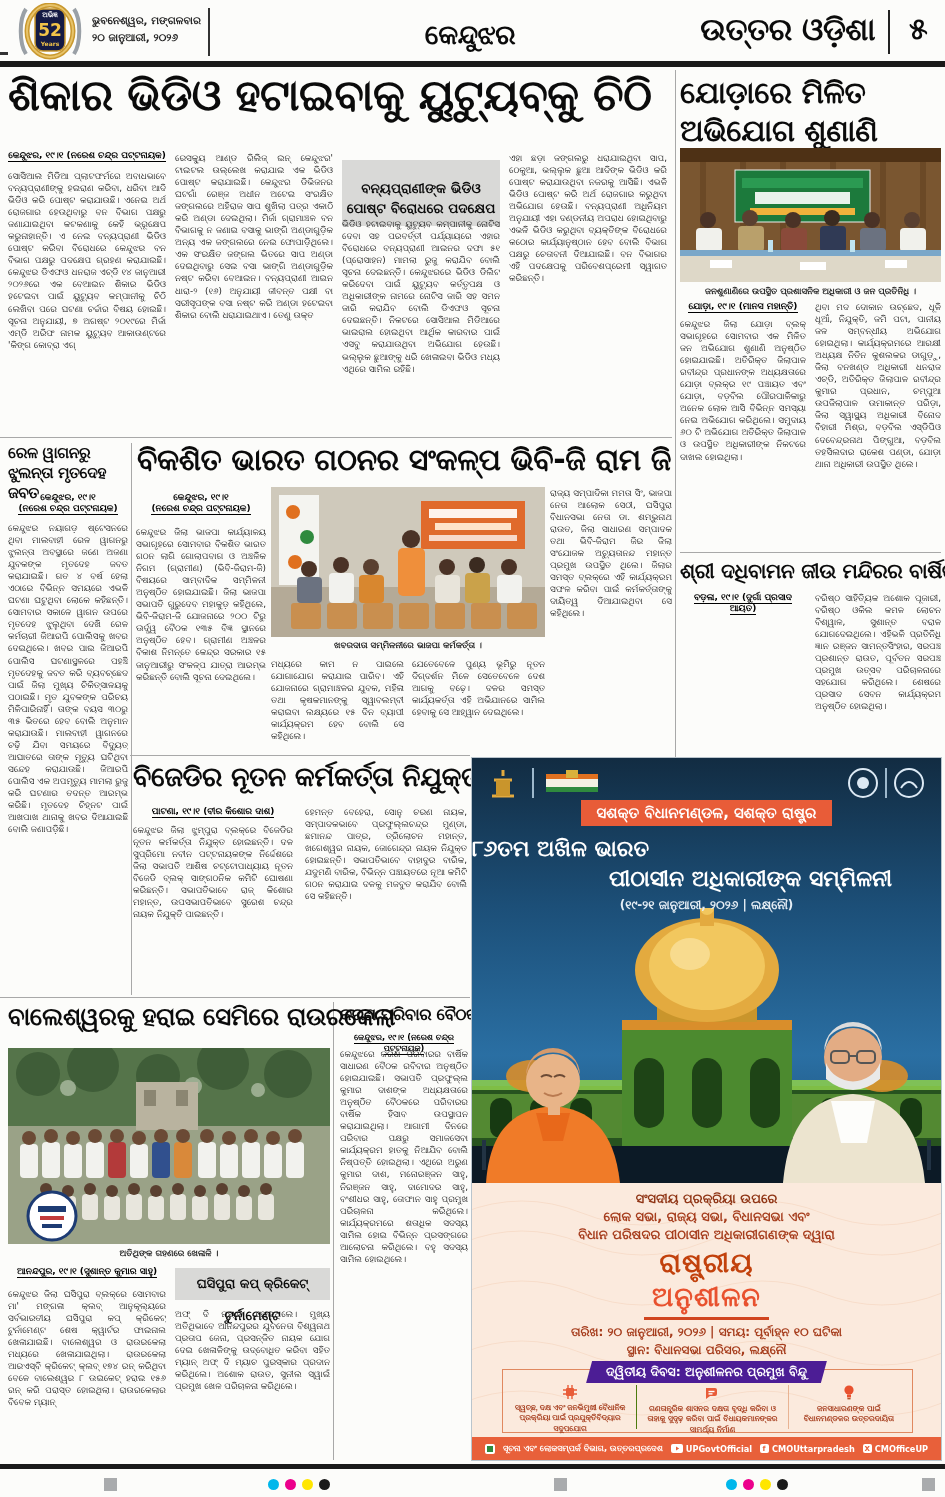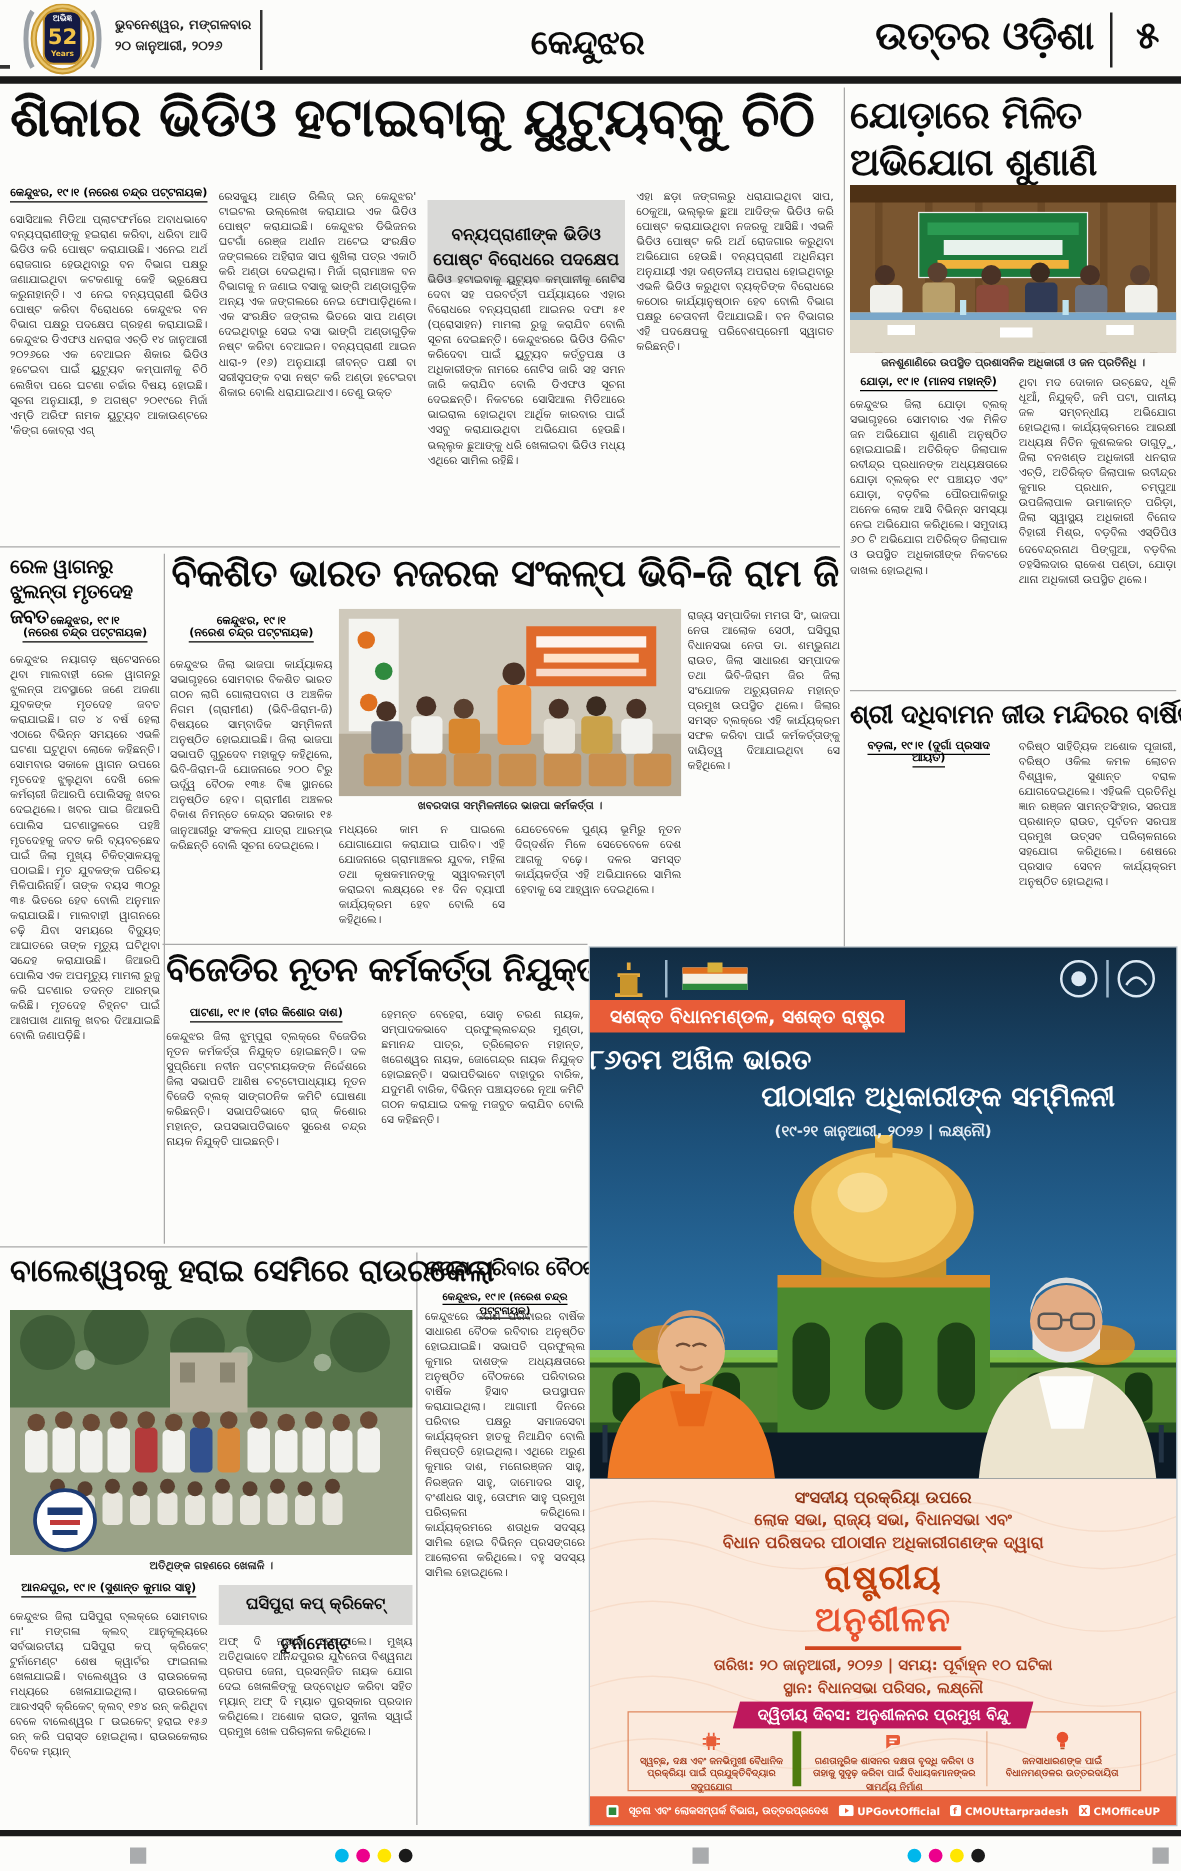--- a/index.html
+++ b/index.html
@@ -109,21 +109,21 @@
   <div class="abs body-text" style="left:680px;top:318px;width:126px;height:228px;">କେନ୍ଦୁଝର ଜିଲା ଯୋଡ଼ା ବ୍ଲକ୍ ସଭାଗୃହରେ ସୋମବାର ଏକ ମିଳିତ ଜନ ଅଭିଯୋଗ ଶୁଣାଣି ଅନୁଷ୍ଠିତ ହୋଇଯାଇଛି। ଅତିରିକ୍ତ ଜିଲାପାଳ ରବୀନ୍ଦ୍ର ପ୍ରଧାନଙ୍କ ଅଧ୍ୟକ୍ଷତାରେ ଯୋଡ଼ା ବ୍ଲକ୍‌ର ୧୯ ପଞ୍ଚାୟତ ଏବଂ ଯୋଡ଼ା, ବଡ଼ବିଲ ପୌରପାଳିକାରୁ ଅନେକ ଲୋକ ଆସି ବିଭିନ୍ନ ସମସ୍ୟା ନେଇ ଅଭିଯୋଗ କରିଥିଲେ। ସମୁଦାୟ ୬୦ ଟି ଅଭିଯୋଗ ଅତିରିକ୍ତ ଜିଲାପାଳ ଓ ଉପସ୍ଥିତ ଅଧିକାରୀଙ୍କ ନିକଟରେ ଦାଖଲ ହୋଇଥିଲା।</div>
   <div class="abs body-text" style="left:815px;top:301px;width:126px;height:245px;">ଥିବା ମଦ ଦୋକାନ ଉଚ୍ଛେଦ, ଧୂଳି ଧୂଆଁ, ନିଯୁକ୍ତି, ଜମି ପଟା, ପାନୀୟ ଜଳ ସମ୍ବନ୍ଧୀୟ ଅଭିଯୋଗ ହୋଇଥିଲା। କାର୍ଯ୍ୟକ୍ରମରେ ଆରକ୍ଷୀ ଅଧ୍ୟକ୍ଷ ନିତିନ କୁଶଲକର ଡାଗୁଡ଼ୁ, ଜିଲା ବନଖଣ୍ଡ ଅଧିକାରୀ ଧନରାଜ ଏଚ୍‌ଡି, ଅତିରିକ୍ତ ଜିଲାପାଳ ରବୀନ୍ଦ୍ର କୁମାର ପ୍ରଧାନ, ଚମ୍ପୁଆ ଉପଜିଲାପାଳ ଉମାକାନ୍ତ ପରିଡ଼ା, ଜିଲା ସ୍ୱାସ୍ଥ୍ୟ ଅଧିକାରୀ ବିନୋଦ ବିହାରୀ ମିଶ୍ର, ବଡ଼ବିଲ ଏସ୍‌ଡିପିଓ ଦେବେନ୍ଦ୍ରନାଥ ପିଙ୍ଗୁଆ, ବଡ଼ବିଲ ତହସିଲଦାର ରାକେଶ ପଣ୍ଡା, ଯୋଡ଼ା ଥାନା ଅଧିକାରୀ ଉପସ୍ଥିତ ଥିଲେ।</div>
 
   <div class="abs hl" style="left:8px;top:443px;width:120px;font-size:15.5px;line-height:1.3;">ରେଳ ୱାଗନରୁ ଝୁଲନ୍ତା ମୃତଦେହ ଜବତ</div>
   <div class="abs dateline" style="left:8px;top:492px;width:120px;">
     <div>କେନ୍ଦୁଝର, ୧୯।୧</div>
     <span>(ନରେଶ ଚନ୍ଦ୍ର ପଟ୍ଟନାୟକ)</span>
   </div>
   <div class="abs body-text" style="left:8px;top:522px;width:120px;height:470px;">କେନ୍ଦୁଝର ନୟାଗଡ଼ ଷ୍ଟେସନରେ ଥିବା ମାଲବାହୀ ରେଳ ୱାଗନରୁ ଝୁଲନ୍ତା ଅବସ୍ଥାରେ ଜଣେ ଅଜଣା ଯୁବକଙ୍କ ମୃତଦେହ ଜବତ କରାଯାଇଛି। ଗତ ୪ ବର୍ଷ ହେଲା ଏଠାରେ ବିଭିନ୍ନ ସମୟରେ ଏଭଳି ଘଟଣା ଘଟୁଥିବା ଲୋକେ କହିଛନ୍ତି। ସୋମବାର ସକାଳେ ୱାଗନ ଉପରେ ମୃତଦେହ ଝୁଲୁଥିବା ଦେଖି ରେଳ କର୍ମଚାରୀ ଜିଆରପି ପୋଲିସକୁ ଖବର ଦେଇଥିଲେ। ଖବର ପାଇ ଜିଆରପି ପୋଲିସ ଘଟଣାସ୍ଥଳରେ ପହଞ୍ଚି ମୃତଦେହକୁ ଜବତ କରି ବ୍ୟବଚ୍ଛେଦ ପାଇଁ ଜିଲା ମୁଖ୍ୟ ଚିକିତ୍ସାଳୟକୁ ପଠାଇଛି। ମୃତ ଯୁବକଙ୍କ ପରିଚୟ ମିଳିପାରିନାହିଁ। ତାଙ୍କ ବୟସ ୩୦ରୁ ୩୫ ଭିତରେ ହେବ ବୋଲି ଅନୁମାନ କରାଯାଉଛି। ମାଲବାହୀ ୱାଗନରେ ଚଢ଼ି ଯିବା ସମୟରେ ବିଦ୍ୟୁତ୍ ଆଘାତରେ ତାଙ୍କ ମୃତ୍ୟୁ ଘଟିଥିବା ସନ୍ଦେହ କରାଯାଉଛି। ଜିଆରପି ପୋଲିସ ଏକ ଅପମୃତ୍ୟୁ ମାମଲା ରୁଜୁ କରି ଘଟଣାର ତଦନ୍ତ ଆରମ୍ଭ କରିଛି। ମୃତଦେହ ଚିହ୍ନଟ ପାଇଁ ଆଖପାଖ ଥାନାକୁ ଖବର ଦିଆଯାଇଛି ବୋଲି ଜଣାପଡ଼ିଛି।</div>
 
-  <div class="abs hl" style="left:136px;top:444px;width:536px;text-align:center;font-size:30px;white-space:nowrap;">ବିକଶିତ ଭାରତ ନଜରକ ସଂକଳ୍ପ ଭିବି-ଜି ରାମ ଜି</div>
+  <div class="abs hl" style="left:136px;top:444px;width:536px;text-align:center;font-size:30px;white-space:nowrap;">ବିକଶିତ ଭାରତ ଗଠନର ସଂକଳ୍ପ ଭିବି-ଜି ରାମ ଜି</div>
   <div class="abs dateline" style="left:136px;top:492px;width:130px;">
     <div>କେନ୍ଦୁଝର, ୧୯।୧</div>
     <span>(ନରେଶ ଚନ୍ଦ୍ର ପଟ୍ଟନାୟକ)</span>
   </div>
   <div class="abs body-text" style="left:136px;top:526px;width:130px;height:228px;">କେନ୍ଦୁଝର ଜିଲା ଭାଜପା କାର୍ଯ୍ୟାଳୟ ସଭାଗୃହରେ ସୋମବାର ବିକଶିତ ଭାରତ ଗଠନ ଲାଗି ଗୋଲାପବାଗ ଓ ଅଞ୍ଚଳିକ ନିଗମ (ଗ୍ରାମୀଣ) (ଭିବି-ଜିରାମ-ଜି) ବିଷୟରେ ସାମ୍ବାଦିକ ସମ୍ମିଳନୀ ଅନୁଷ୍ଠିତ ହୋଇଯାଇଛି। ଜିଲା ଭାଜପା ସଭାପତି ଗୁରୁଦେବ ମହାକୁଡ଼ କହିଥିଲେ, ଭିବି-ଜିରାମ-ଜି ଯୋଜନାରେ ୨୦୦ ଟିରୁ ଊର୍ଦ୍ଧ୍ୱ ବୈଠକ ୧୩୫ ବିଜ୍ଞ ସ୍ଥାନରେ ଅନୁଷ୍ଠିତ ହେବ। ଗ୍ରାମୀଣ ଅଞ୍ଚଳର ବିକାଶ ନିମନ୍ତେ କେନ୍ଦ୍ର ସରକାର ୧୫ ଜାନୁଆରୀରୁ ସଂକଳ୍ପ ଯାତ୍ରା ଆରମ୍ଭ କରିଛନ୍ତି ବୋଲି ସୂଚନା ଦେଇଥିଲେ।</div>
   <div class="abs" style="left:271px;top:487px;width:274px;height:150px;">
     <svg width="274" height="150" viewBox="0 0 274 150">
       <rect width="274" height="150" fill="#cfc9bb"></rect>
       <rect y="100" width="274" height="50" fill="#b4aa97"></rect>
       <rect x="8" y="8" width="40" height="90" fill="#f4f4f0"></rect>
@@ -354,21 +354,21 @@
         <rect x="62" y="21" width="52" height="5" fill="#2f8a3e"></rect>
         <rect x="82" y="4" width="12" height="8" fill="#d9b13c"></rect>
       </svg>
       <svg class="abs" style="right:12px;top:8px;" width="86" height="34" viewBox="0 0 86 34">
         <circle cx="20" cy="17" r="14" fill="none" stroke="#dce9f4" stroke-width="2"></circle>
         <circle cx="20" cy="17" r="6" fill="#dce9f4"></circle>
         <rect x="42" y="2" width="2" height="30" fill="#9db8cc"></rect>
         <circle cx="66" cy="17" r="14" fill="none" stroke="#dce9f4" stroke-width="2"></circle>
         <path d="M58,22 q8,-12 16,0" stroke="#dce9f4" stroke-width="2" fill="none"></path>
       </svg>
-      <div class="abs" style="left:0;top:42px;width:469px;">
+      <div class="abs" style="left:0;top:42px;width:469px;text-align:center;">
         <span style="display:inline-block;background:#e85c38;color:#fff;font-weight:800;font-size:15px;padding:4px 16px;">ସଶକ୍ତ ବିଧାନମଣ୍ଡଳ, ସଶକ୍ତ ରାଷ୍ଟ୍ର</span>
       </div>
       <div class="abs" style="left:0;top:78px;width:425px;color:#fff;font-weight:800;font-size:22px;">୮୬ତମ ଅଖିଳ ଭାରତ</div>
       <div class="abs" style="left:0;top:108px;width:469px;text-align:center;color:#fff;font-weight:800;font-size:22px;padding-left:44px;">ପୀଠାସୀନ ଅଧିକାରୀଙ୍କ ସମ୍ମିଳନୀ</div>
       <div class="abs" style="left:0;top:140px;width:469px;text-align:center;color:#e6eef5;font-weight:700;font-size:12px;">(୧୯-୨୧ ଜାନୁଆରୀ, ୨୦୨୬ | ଲକ୍ଷ୍ନୌ)</div>
     </div>
 
     <div class="abs" style="left:0;top:425px;width:469px;height:254px;background:#fbeadd;overflow:hidden;">
       <svg class="abs" style="left:0;top:0;" width="469" height="254" viewBox="0 0 469 254" opacity="0.35">
         <g stroke="#f0c4a6" fill="none" stroke-width="1">
@@ -382,24 +382,24 @@
       <div class="adtxt abs" style="left:0;top:8px;width:469px;font-size:13px;color:#8f3414;">ସଂସଦୀୟ ପ୍ରକ୍ରିୟା ଉପରେ</div>
       <div class="adtxt abs" style="left:0;top:26px;width:469px;font-size:13px;">ଲୋକ ସଭା, ରାଜ୍ୟ ସଭା, ବିଧାନସଭା ଏବଂ</div>
       <div class="adtxt abs" style="left:0;top:44px;width:469px;font-size:13px;">ବିଧାନ ପରିଷଦର ପୀଠାସୀନ ଅଧିକାରୀଗଣଙ୍କ ଦ୍ୱାରା</div>
       <div class="abs" style="left:0;top:64px;width:469px;text-align:center;color:#c2410c;font-weight:800;font-size:27px;letter-spacing:1px;">ରାଷ୍ଟ୍ରୀୟ</div>
       <div class="abs" style="left:0;top:98px;width:469px;text-align:center;color:#e8512e;font-weight:800;font-size:27px;letter-spacing:1px;">ଅନୁଶୀଳନ</div>
       <div class="abs" style="left:172px;top:134px;width:125px;height:3px;background:#d1451f;"></div>
       <div class="adtxt abs" style="left:0;top:142px;width:469px;font-size:12px;">ତାରିଖ: ୨୦ ଜାନୁଆରୀ, ୨୦୨୬ | ସମୟ: ପୂର୍ବାହ୍ନ ୧୦ ଘଟିକା</div>
       <div class="adtxt abs" style="left:0;top:160px;width:469px;font-size:12px;">ସ୍ଥାନ: ବିଧାନସଭା ପରିସର, ଲକ୍ଷ୍ନୌ</div>
       <div class="abs" style="left:30px;top:186px;width:409px;height:62px;border:1px solid #e0885f;"></div>
       <div class="abs" style="left:0;top:178px;width:469px;text-align:center;">
-        <span style="display:inline-block;background:#be185d;color:#fff;font-weight:800;font-size:12.5px;padding:3px 20px;clip-path:polygon(6px 0,100% 0,calc(100% - 6px) 100%,0 100%);">ଦ୍ୱିତୀୟ ଦିବସ: ଅନୁଶୀଳନର ପ୍ରମୁଖ ବିନ୍ଦୁ</span>
+        <span style="display:inline-block;background:#4c1d95;color:#fff;font-weight:800;font-size:12.5px;padding:3px 20px;clip-path:polygon(6px 0,100% 0,calc(100% - 6px) 100%,0 100%);">ଦ୍ୱିତୀୟ ଦିବସ: ଅନୁଶୀଳନର ପ୍ରମୁଖ ବିନ୍ଦୁ</span>
       </div>
       <div class="abs" style="left:32px;top:202px;width:405px;height:44px;display:flex;">
-        <div style="flex:1;padding:0 6px;border-right:7px solid #4d7c0f;text-align:center;">
+        <div style="flex:1;padding:0 6px;border-right:1px solid #4d7c0f;text-align:center;font-family:Liberation Serif, serif;">
           <svg width="14" height="14" viewBox="0 0 14 14">
               <rect x="3" y="3" width="8" height="8" rx="1" fill="#e85c38"></rect>
               <g stroke="#e85c38" stroke-width="1.4">
                 <path d="M5,0 v3 M9,0 v3 M5,11 v3 M9,11 v3 M0,5 h3 M0,9 h3 M11,5 h3 M11,9 h3"></path>
               </g>
             </svg>
           <div class="adtxt" style="font-size:7.6px;line-height:1.35;">ସ୍ୱଚ୍ଛ, ଦକ୍ଷ ଏବଂ ଜନଭିମୁଖୀ ବୈଧାନିକ ପ୍ରକ୍ରିୟା ପାଇଁ ପ୍ରଯୁକ୍ତିବିଦ୍ୟାର ସଦୁପଯୋଗ</div>
         </div>
         <div style="flex:1.15;padding:0 6px;border-right:1px solid #e8b392;text-align:center;">
           <svg width="15" height="14" viewBox="0 0 15 14">

